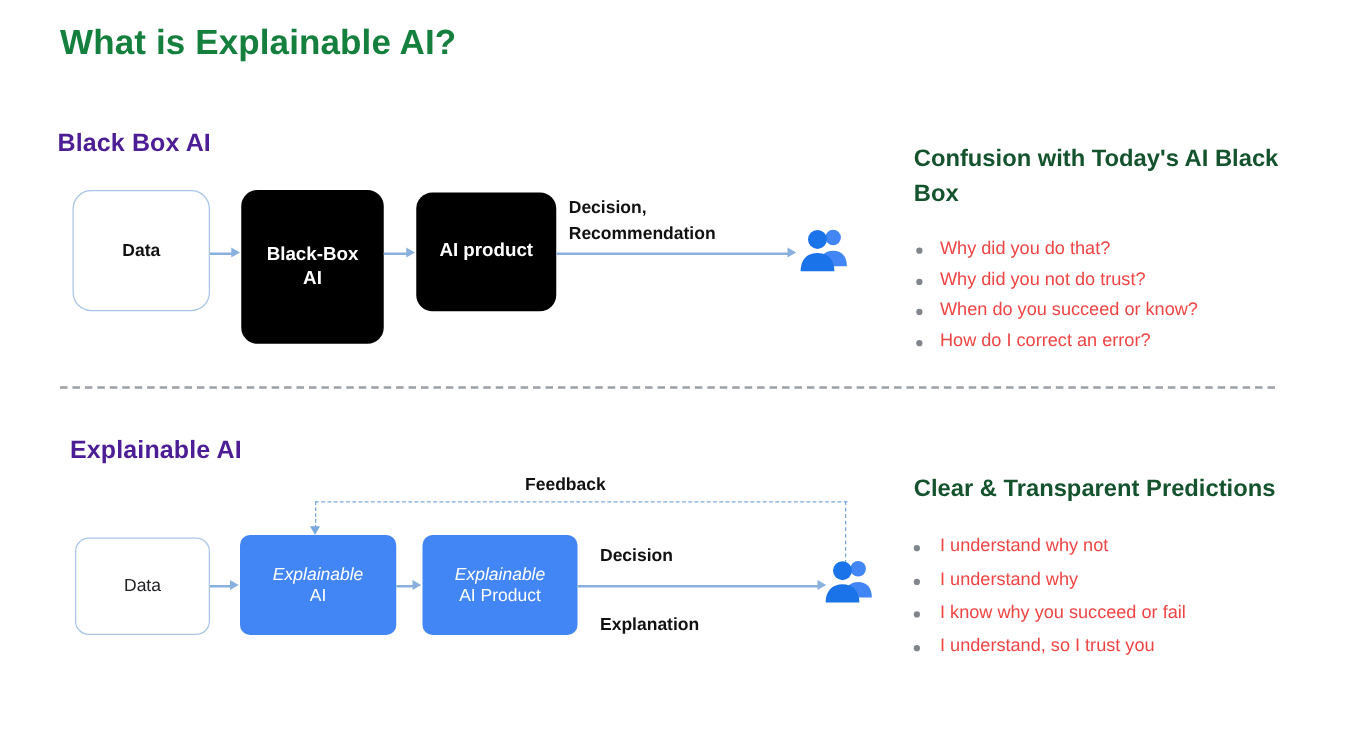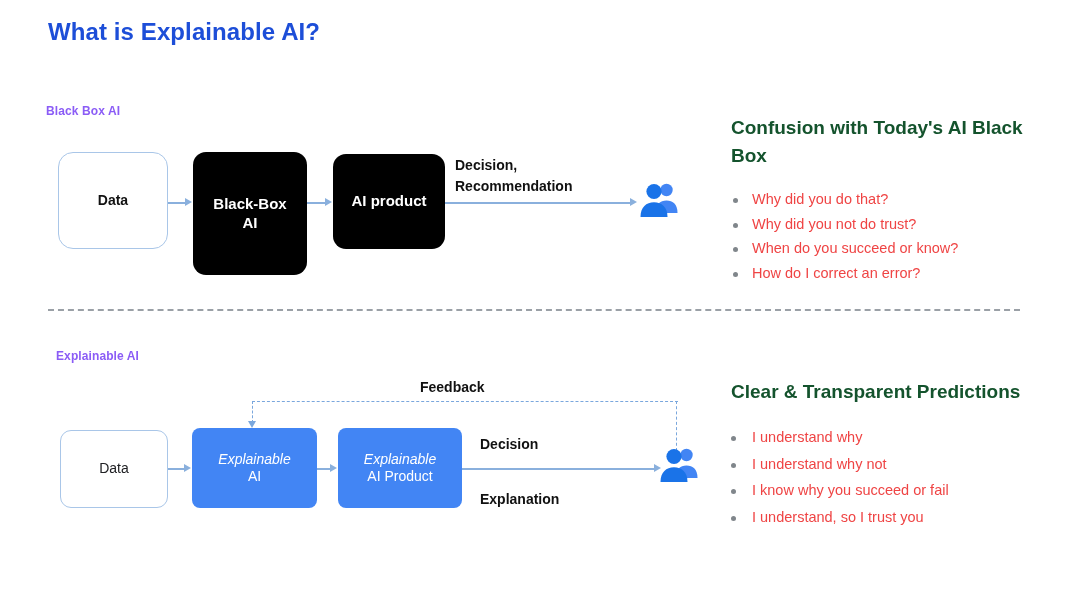--- a/index.html
+++ b/index.html
@@ -14,31 +14,31 @@
     overflow: hidden;
     font-family: "Liberation Sans", sans-serif;
     -webkit-font-smoothing: antialiased;
   }
   .abs { position: absolute; }
 
   
   #slide-title {
     left: 48px;
     top: 18px;
-    font-size: 24px;
-    font-weight: bold;
-    color: #1d4ed8;
+    font-size: 28px;
+    font-weight: bold;
+    color: #15803d;
     letter-spacing: 0.1px;
   }
 
   
   .section-heading {
-    font-size: 12px;
-    font-weight: bold;
-    color: #8b5cf6;
+    font-size: 20px;
+    font-weight: bold;
+    color: #4c1d95;
     letter-spacing: 0.1px;
   }
   #section-heading-blackbox { left: 46px; top: 104px; }
   #section-heading-xai      { left: 56px; top: 349px; }
 
   
   #divider {
     left: 48px;
     top: 309px;
     width: 972px;
@@ -290,17 +290,17 @@
     <g fill="#1A73E8">
       <circle cx="17" cy="11.5" r="7.6"></circle>
       <path d="M3.5 37 C3.5 27.2 9.3 22.3 17 22.3 C24.7 22.3 30.5 27.2 30.5 37 Z"></path>
     </g>
   </svg>
 </div>
 
 <div class="abs panel-heading" id="panel-heading-clear">Clear &amp; Transparent Predictions</div>
 
 <ul class="abs bullet-list" id="bullets-clear">
+  <li class="bullet-item">I understand why not</li>
   <li class="bullet-item">I understand why</li>
-  <li class="bullet-item">I understand why not</li>
   <li class="bullet-item">I know why you succeed or fail</li>
   <li class="bullet-item">I understand, so I trust you</li>
 </ul>
 
 </body></html>

